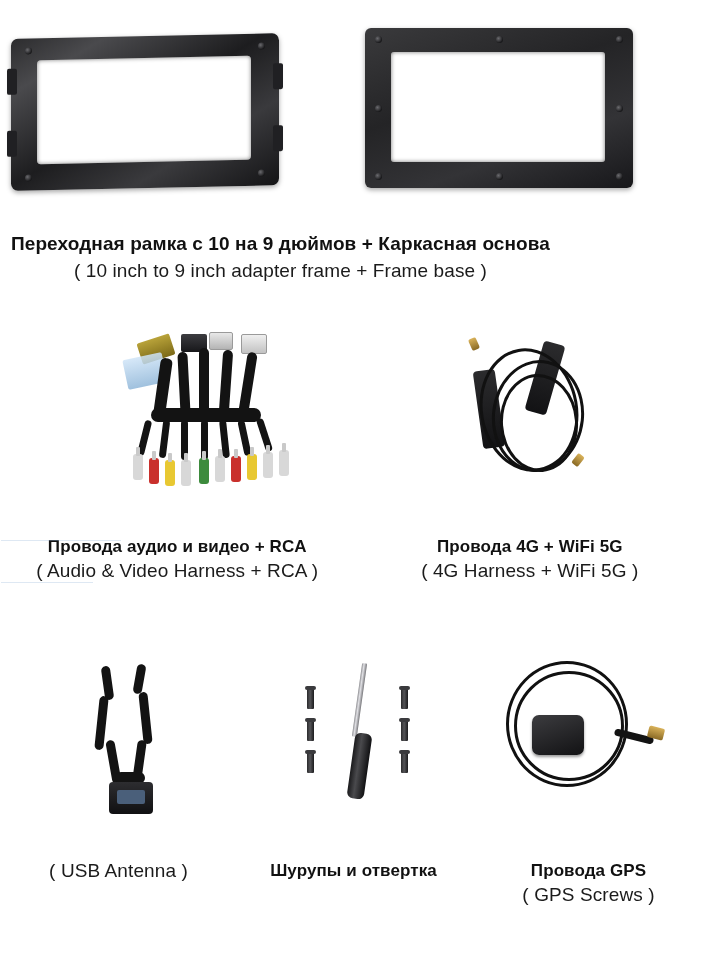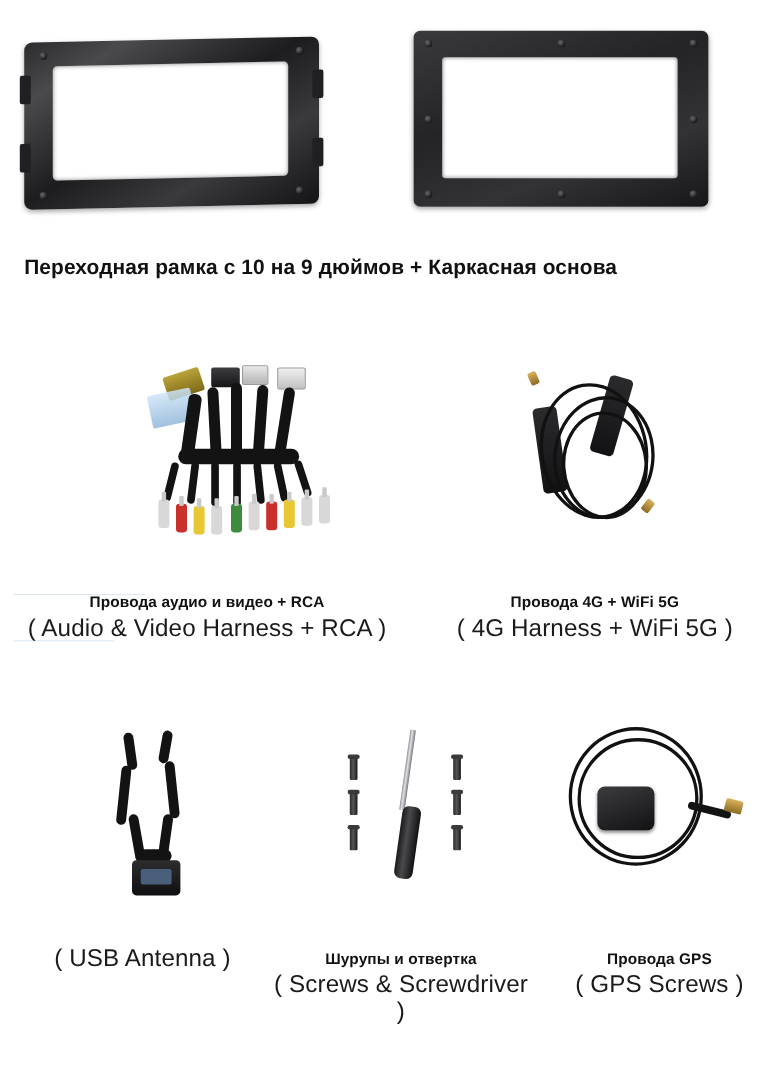--- a/index.html
+++ b/index.html
@@ -17,21 +17,21 @@
   .page {
     position: relative;
     width: 705px;
     height: 970px;
     background: #ffffff;
   }
 
   
   .section {
     position: absolute;
-    left: 12px;
+    left: 1px;
     width: 559px;
   }
   .caption-ru {
     font-size: 19px;
     font-weight: bold;
     text-align: center;
     color: #111111;
     letter-spacing: 0.1px;
     line-height: 26px;
   }
@@ -39,22 +39,22 @@
     font-size: 19px;
     font-weight: normal;
     text-align: center;
     color: #1b1b1b;
     line-height: 28px;
     letter-spacing: 0.1px;
   }
   .caption-block {
     width: 100%;
   }
-  .cell-caption .caption-ru { font-size: 14px; line-height: 24px; }
-  .cell-caption .caption-en { font-size: 22px; line-height: 24px; }
+  .cell-caption .caption-ru { font-size: 17px; line-height: 24px; }
+  .cell-caption .caption-en { font-size: 19px; line-height: 24px; }
 
   
   #sec-frames { top: 18px; height: 280px; }
   .frames-art {
     position: relative;
     height: 175px;
     width: 640px;
     margin: 0 auto;
   }
   
@@ -240,20 +240,21 @@
         <div class="screw" style="right:10px; bottom:8px;"></div>
         <div class="screw" style="left:10px; top:50%; margin-top:-3px;"></div>
         <div class="screw" style="right:10px; top:50%; margin-top:-3px;"></div>
         <div class="screw" style="left:50%; margin-left:-3px; bottom:8px;"></div>
         <div class="screw" style="left:50%; margin-left:-3px; top:8px;"></div>
       </div>
     </div>
 
     <div class="caption-block" style="margin-top:38px;">
       <div class="caption-ru">Переходная рамка с 10 на 9 дюймов + Каркасная основа</div>
+      <div class="caption-en">( 10 inch to 9 inch adapter frame + Frame base )</div>
     </div>
   </div>
 
   <div class="section" id="sec-two">
 
     <div class="two-art">
 
       <div class="harness">
 
         <div class="hz-connector" style="left:18px; top:8px; width:34px; height:22px; background:linear-gradient(180deg,#b9a33a,#7c6a18); transform:rotate(-18deg);"></div>
@@ -371,21 +372,20 @@
         <div class="gps-puck" style="left:36px; top:60px;"></div>
       </div>
     </div>
 
     <div class="caption-row" style="margin-top:24px;">
       <div class="caption-col cell-caption">
         <div class="caption-en">( USB Antenna )</div>
       </div>
       <div class="caption-col cell-caption">
         <div class="caption-ru">Шурупы и отвертка</div>
-        <div class="caption-en">( Screws &amp; Screwdriver )</div>
       </div>
       <div class="caption-col cell-caption">
         <div class="caption-ru">Провода GPS</div>
         <div class="caption-en">( GPS Screws )</div>
       </div>
     </div>
   </div>
 
 </div>
 

